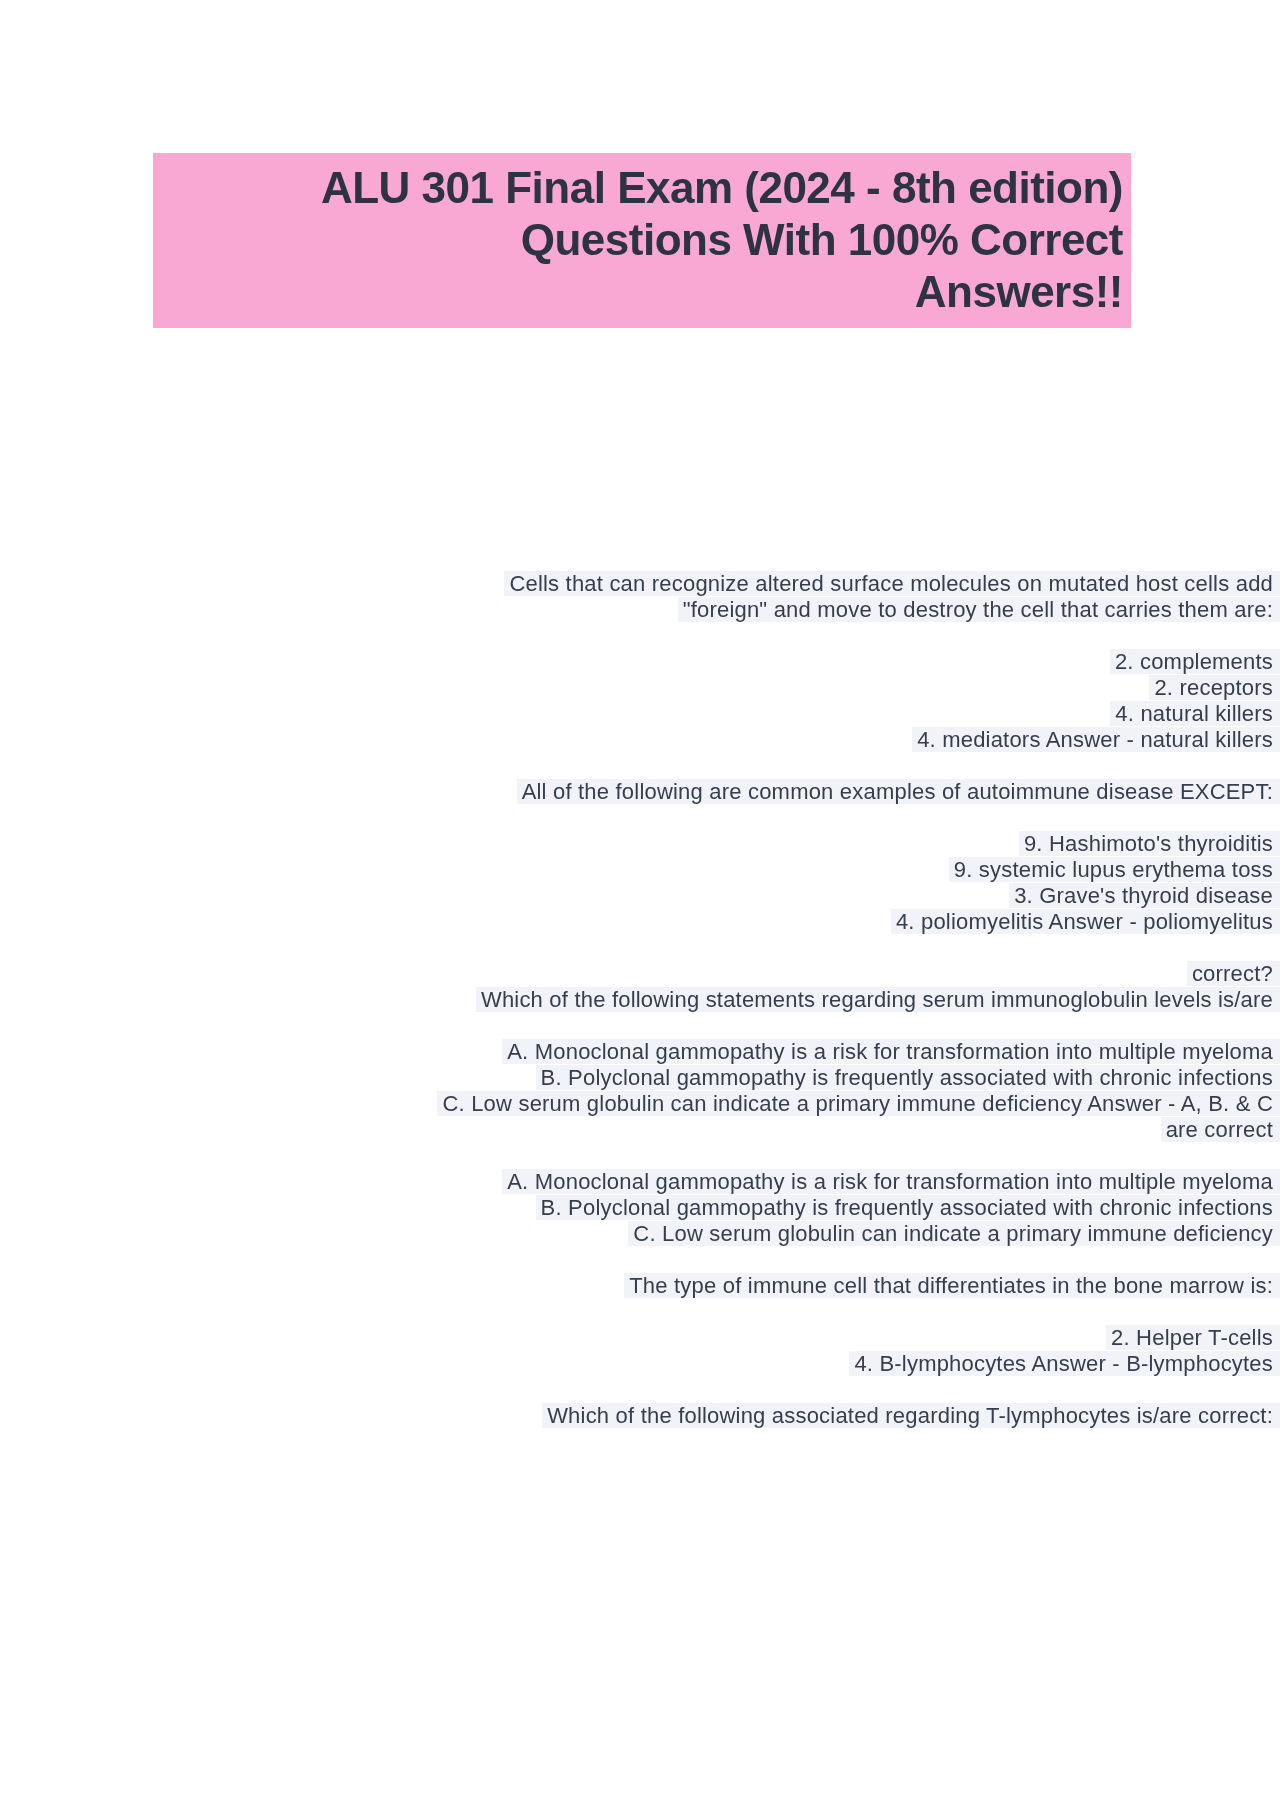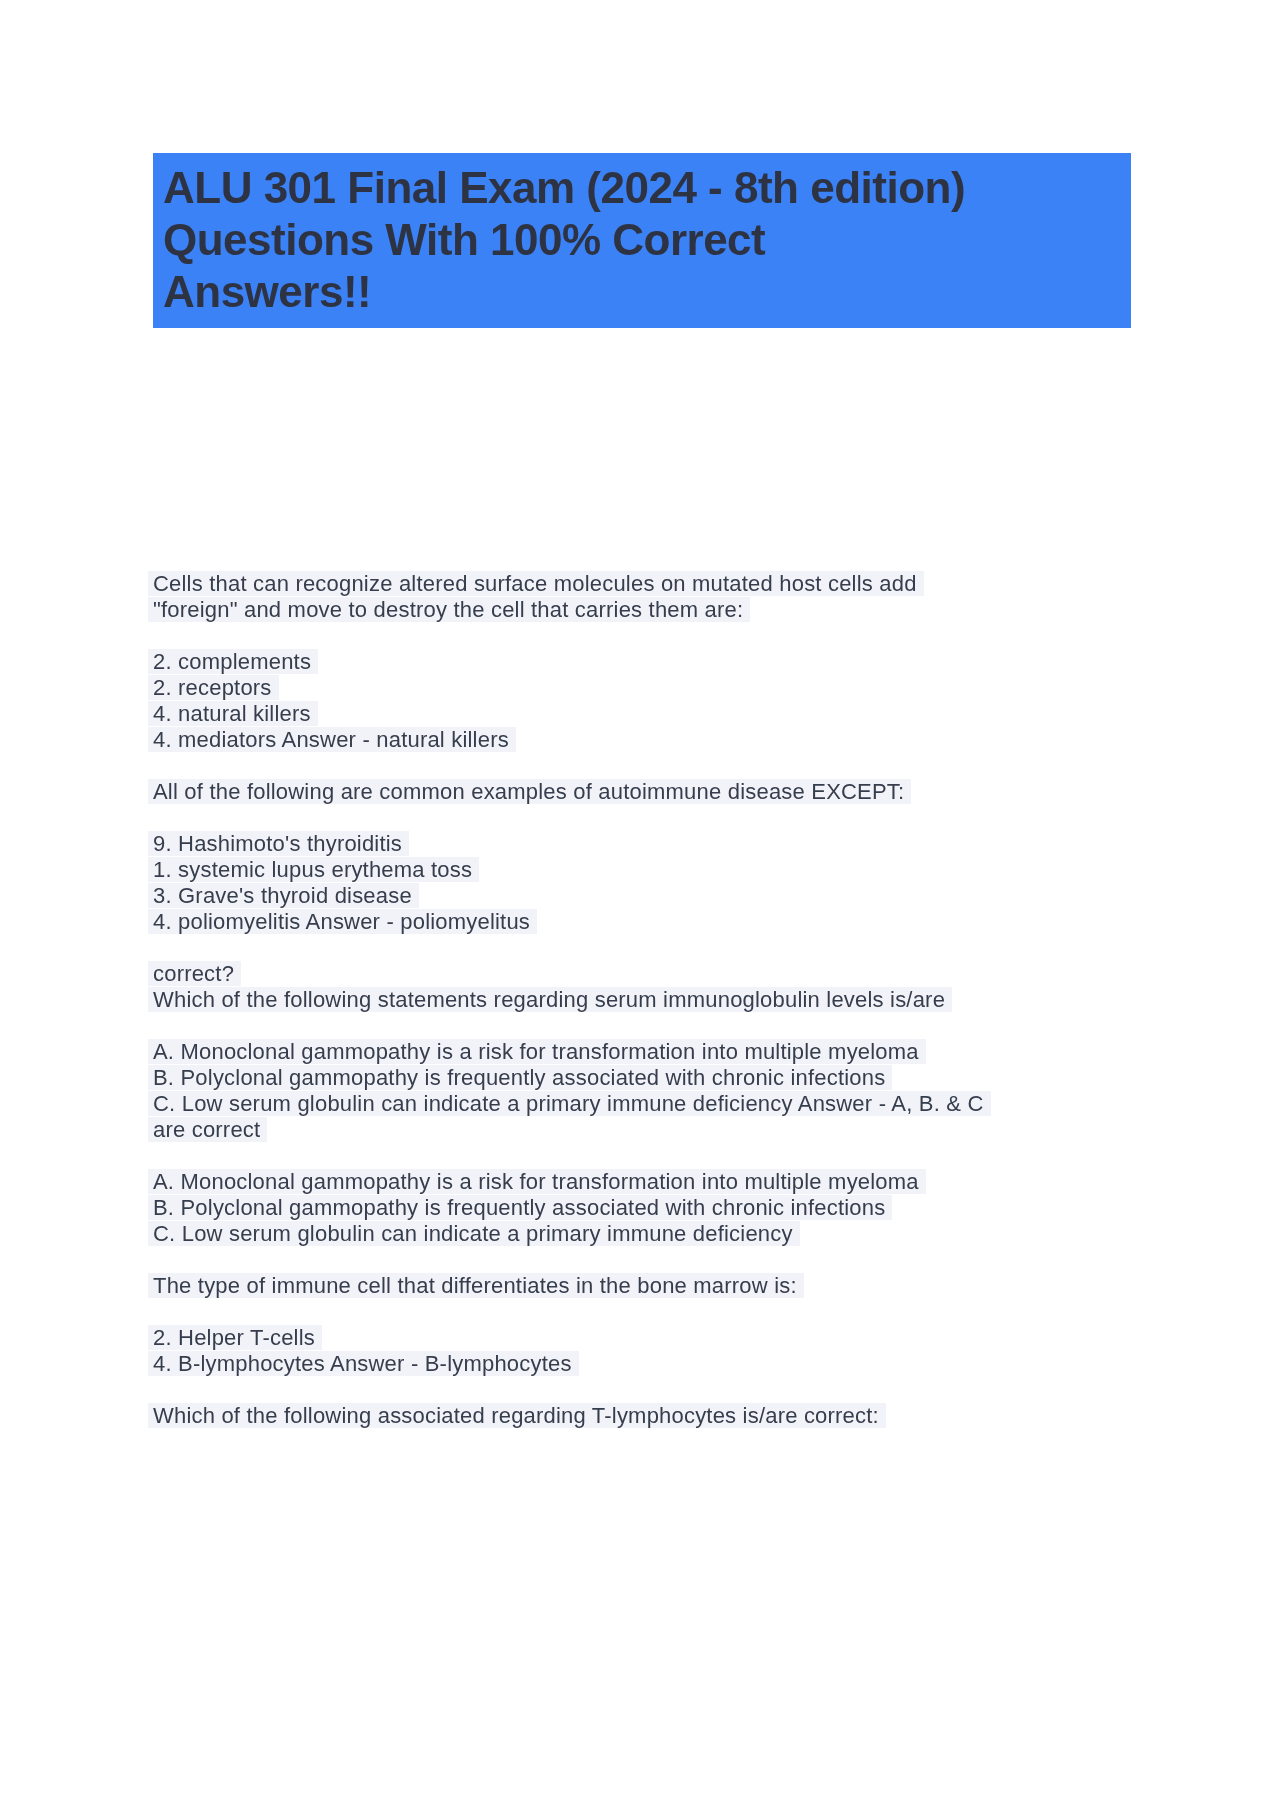--- a/index.html
+++ b/index.html
@@ -12,36 +12,38 @@
     font-family: "Liberation Sans", "DejaVu Sans", sans-serif;
     overflow: hidden;
   }
   .doc {
     padding-left: 148px;
     padding-top: 153px;
   }
   .title-block {
     width: 978px;
     margin-left: 5px;
-    background: #3b82f6;
+    background: #f9a8d4;
     padding: 9px 8px 10px 10px;
+    text-align: right;
   }
   .title-line {
     font-size: 44px;
     font-weight: bold;
     line-height: 52px;
     color: #2e3344;
     letter-spacing: -0.5px;
     white-space: nowrap;
   }
   .body-text {
     margin-top: 243px;
   }
   .block {
     margin-bottom: 26px;
+    text-align: right;
   }
   .line {
     line-height: 26px;
     font-size: 22px;
     color: #363d4c;
     letter-spacing: 0.2px;
     white-space: nowrap;
   }
   .hl {
     background: #f2f3f8;
@@ -73,21 +75,21 @@
         <div class="line"><span class="hl">4. natural killers</span></div>
         <div class="line"><span class="hl">4. mediators Answer - natural killers</span></div>
       </div>
 
       <div class="block">
         <div class="line"><span class="hl">All of the following are common examples of autoimmune disease EXCEPT:</span></div>
       </div>
 
       <div class="block">
         <div class="line"><span class="hl">9. Hashimoto's thyroiditis</span></div>
-        <div class="line"><span class="hl">1. systemic lupus erythema toss</span></div>
+        <div class="line"><span class="hl">9. systemic lupus erythema toss</span></div>
         <div class="line"><span class="hl">3. Grave's thyroid disease</span></div>
         <div class="line"><span class="hl">4. poliomyelitis Answer - poliomyelitus</span></div>
       </div>
 
       <div class="block">
         <div class="line"><span class="hl">correct?</span></div>
         <div class="line"><span class="hl">Which of the following statements regarding serum immunoglobulin levels is/are</span></div>
       </div>
 
       <div class="block">

